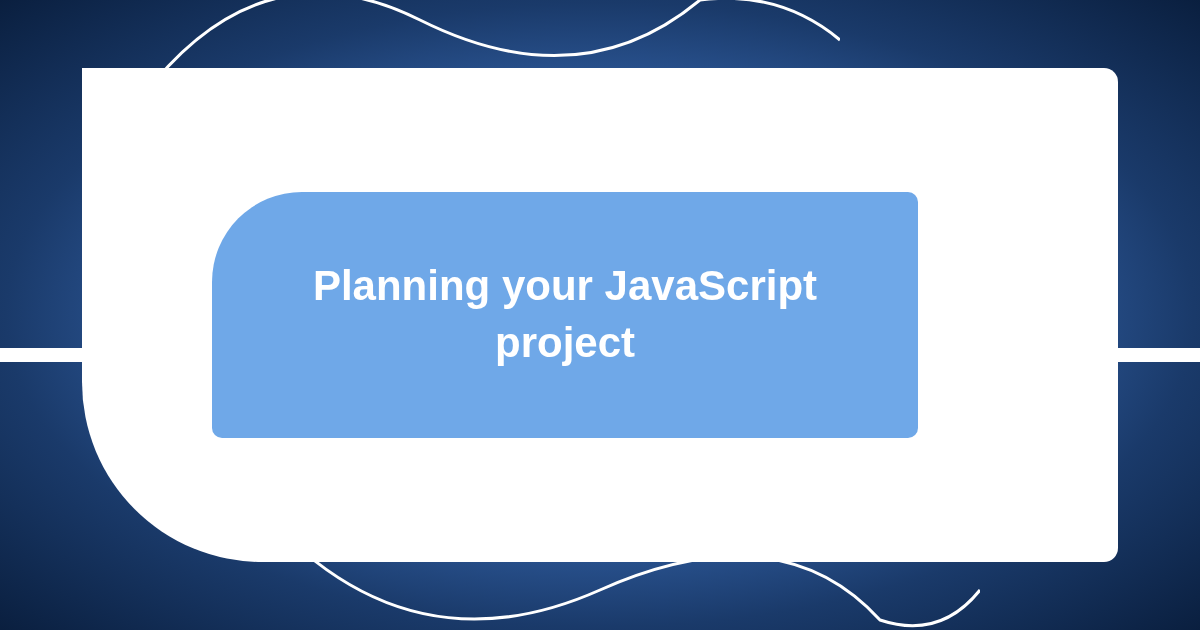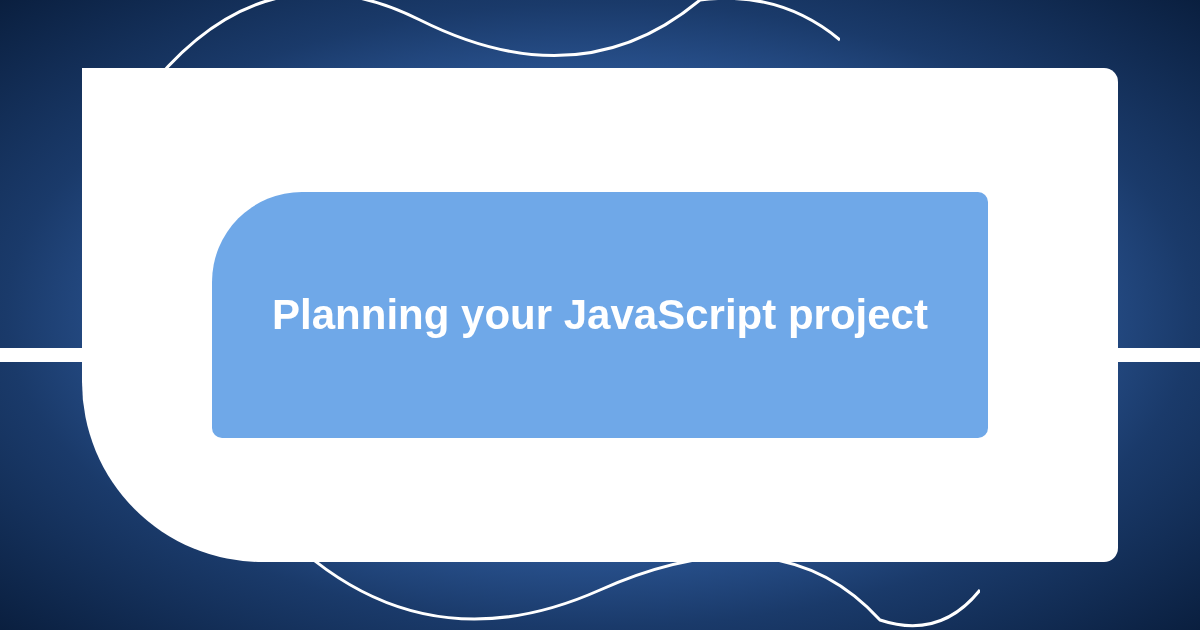--- a/index.html
+++ b/index.html
@@ -35,21 +35,21 @@
       left: 82px;
       width: 1036px;
       height: 494px;
       background: #ffffff;
       border-radius: 0 14px 14px 180px;
     }
     .inner-shape {
       position: absolute;
       top: 192px;
       left: 212px;
-      width: 776px;
+      width: 706px;
       height: 246px;
       background: #6fa8e8;
       border-radius: 90px 10px 10px 10px;
       display: flex;
       align-items: center;
       justify-content: center;
       padding: 40px 60px;
     }
     .title {
       color: #ffffff;

